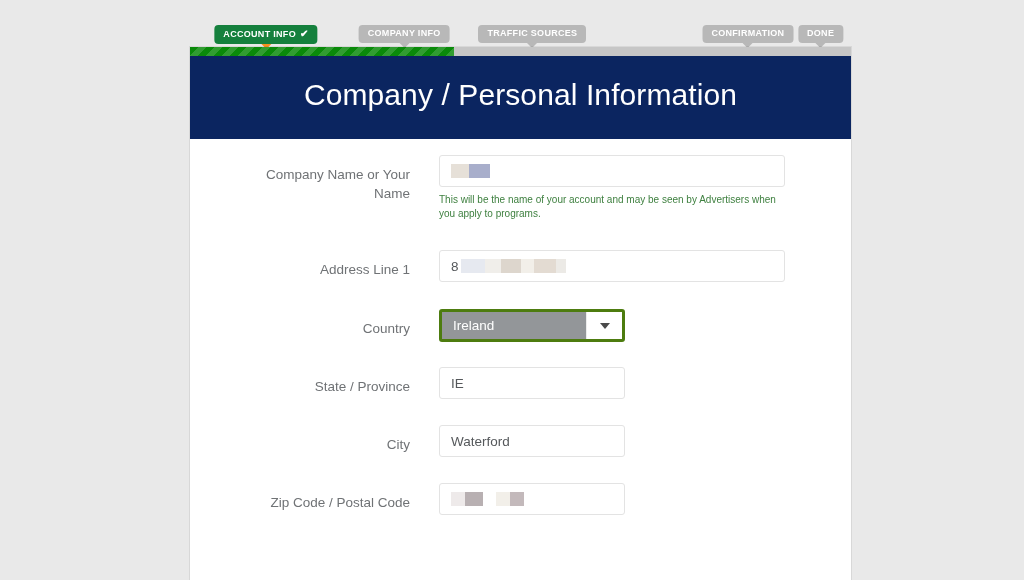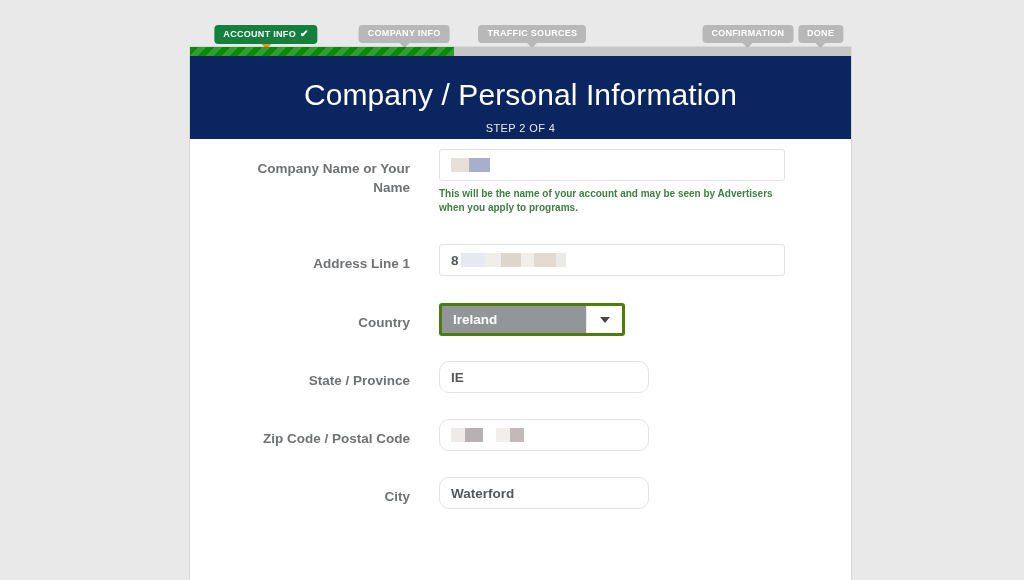--- a/index.html
+++ b/index.html
@@ -124,23 +124,22 @@
   }
   .card-subtitle {
     color: #e8ebf3;
     font-size: 11px;
     letter-spacing: 0.4px;
     margin-top: 11px;
   }
 
   
   .form {
-    padding: 10px 76px 0 38px;
-    box-sizing: border-box;
-    font-weight: bold;
+    padding: 16px 76px 0 38px;
+    box-sizing: border-box;
   }
 
   .form-row {
     display: flex;
     align-items: flex-start;
     margin-bottom: 15px;
   }
   .form-row .label {
     width: 211px;
     flex: 0 0 211px;
@@ -164,21 +163,21 @@
     background: #ffffff;
     display: flex;
     align-items: center;
     padding: 0 11px;
     box-sizing: border-box;
     color: #55585b;
     font-size: 13.5px;
   }
   .input.wide   { width: 346px; }
   .input.full   { width: 346px; }
-  .input.medium { width: 210px; border-radius: 10px; }
+  .input.medium { width: 186px; }
 
   .help-text {
     color: #3f8040;
     font-size: 10px;
     line-height: 14px;
     margin-top: 6px;
     width: 338px;
   }
 
   
@@ -247,21 +246,20 @@
   </div>
 
   <div class="card">
 
     <div class="progress-track">
       <div class="progress-fill" id="progress-fill" style="width: 40%;"></div>
     </div>
 
     <div class="card-header">
       <h1 class="card-title">Company / Personal Information</h1>
-      <div class="card-subtitle">STEP 2 OF 4</div>
     </div>
 
     <div class="form">
 
       <div class="form-row">
         <div class="label">Company Name or Your Name</div>
         <div class="field">
           <div class="input wide">
             <span class="redactions">
               <span style="width:18px;background:#e6e0d8;"></span>
@@ -305,38 +303,38 @@
       <div class="form-row" style="margin-top:25px;">
         <div class="label">State / Province</div>
         <div class="field">
           <div class="input medium">
             <span>IE</span>
           </div>
         </div>
       </div>
 
       <div class="form-row" style="margin-top:26px;">
+        <div class="label">City</div>
+        <div class="field">
+          <div class="input medium">
+            <span>Waterford</span>
+          </div>
+        </div>
+      </div>
+
+      <div class="form-row" style="margin-top:26px;">
         <div class="label">Zip Code / Postal Code</div>
         <div class="field">
           <div class="input medium">
             <span class="redactions">
               <span style="width:14px;background:#eeeaea;"></span>
                 <span style="width:18px;background:#b8b0b2;"></span>
                 <span style="width:13px;background:#ffffff;"></span>
                 <span style="width:14px;background:#f2efe9;"></span>
                 <span style="width:14px;background:#c3b9bb;"></span>
             </span>
           </div>
         </div>
       </div>
 
-      <div class="form-row" style="margin-top:26px;">
-        <div class="label">City</div>
-        <div class="field">
-          <div class="input medium">
-            <span>Waterford</span>
-          </div>
-        </div>
-      </div>
-
     </div>
   </div>
 </div>
 
 </body></html>

